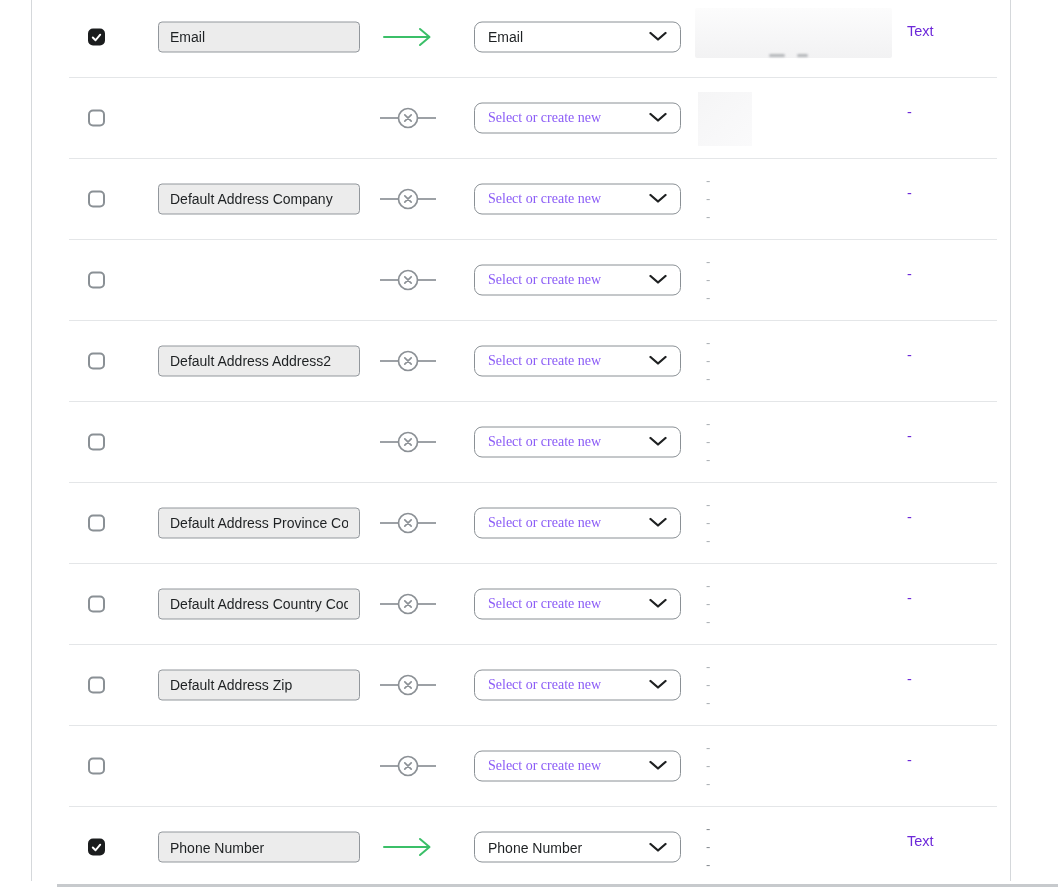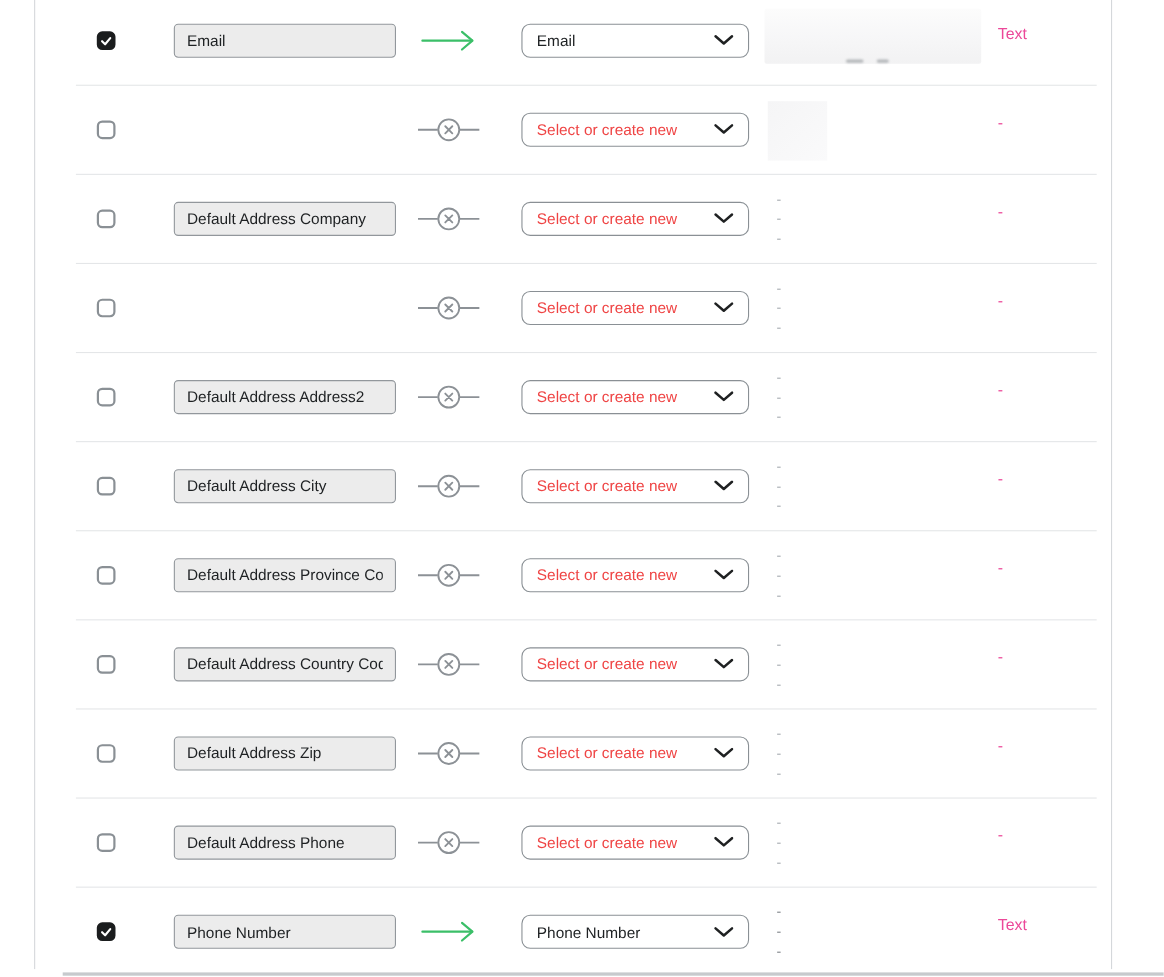--- a/index.html
+++ b/index.html
@@ -58,21 +58,21 @@
 
   
   .dropdown {
     position: absolute; left: 405px; top: 50%; transform: translateY(-50%);
     width: 207px; height: 31px;
     background: #ffffff; border: 1px solid #8a9095; border-radius: 8px;
     display: flex; align-items: center; justify-content: space-between;
     padding: 0 13px; cursor: pointer;
   }
   .dd-label { font-size: 14px; color: #1e2123; white-space: nowrap; overflow: hidden; }
-  .row.not-mapped .dd-label { color: #ef4444; }
+  .row.not-mapped .dd-label { color: #8b5cf6; font-family: Liberation Serif, serif; }
 
   
   .blur-rect {
     display: none; position: absolute; left: 626px; top: 11px;
     width: 197px; height: 50px; border-radius: 2px;
     background: linear-gradient(180deg, #fcfcfc 0%, #f6f6f7 60%, #f2f2f3 100%);
   }
   .row.preview-blurred-text .blur-rect { display: block; }
   .smudge { position: absolute; bottom: 1px; height: 3px; background: #b4b7ba; filter: blur(1.2px); border-radius: 2px; }
   .smudge-1 { left: 74px; width: 16px; }
@@ -89,21 +89,21 @@
     display: none; position: absolute; left: 637px; top: 50%; transform: translateY(-50%);
     height: 46px; flex-direction: column; justify-content: space-between; align-items: flex-start;
   }
   .row.preview-blurred-dashes .dashes, .row.preview-dashes .dashes { display: flex; }
   .dash { font-size: 13px; line-height: 10px; color: #83888d; }
   .row.preview-blurred-dashes .dash { color: #a9aeb3; filter: blur(0.5px); }
 
   
   .dtype {
     position: absolute; left: 838px; top: calc(50% - 6px); transform: translateY(-50%);
-    font-size: 14.5px; color: #ec4899;
+    font-size: 14.5px; color: #6d28d9;
   }
 </style>
 </head>
 <body>
 
 <div class="stage">
   <div class="edge edge-left"></div>
   <div class="edge edge-right"></div>
   <div class="rows">
       <div class="row is-checked is-mapped preview-blurred-text" style="top: -3.5px;">
@@ -263,21 +263,20 @@
     </div>
 
     <span class="dtype">-</span>
   </div>
       <div class="row not-checked not-mapped preview-blurred-dashes" style="top: 401.5px;">
 
     <div class="checkbox">
       
     </div>
 
-    <input class="source-input" type="text" readonly="" value="Default Address City" style="">
 
     <span class="map-indicator">
 
       <svg class="nomap-icon" width="56" height="22" viewBox="0 0 56 22">
         <line x1="0" y1="11" x2="18" y2="11" stroke="#8c9196" stroke-width="1.7"></line>
         <line x1="38" y1="11" x2="56" y2="11" stroke="#8c9196" stroke-width="1.7"></line>
         <circle cx="28" cy="11" r="9.5" fill="#ffffff" stroke="#8c9196" stroke-width="1.7"></circle>
         <path d="M24.8 7.8 L31.2 14.2 M31.2 7.8 L24.8 14.2" stroke="#8c9196" stroke-width="1.7" stroke-linecap="round"></path>
       </svg>
     </span>
@@ -395,21 +394,20 @@
     </div>
 
     <span class="dtype">-</span>
   </div>
       <div class="row not-checked not-mapped preview-blurred-dashes" style="top: 725.5px;">
 
     <div class="checkbox">
       
     </div>
 
-    <input class="source-input" type="text" readonly="" value="Default Address Phone" style="">
 
     <span class="map-indicator">
 
       <svg class="nomap-icon" width="56" height="22" viewBox="0 0 56 22">
         <line x1="0" y1="11" x2="18" y2="11" stroke="#8c9196" stroke-width="1.7"></line>
         <line x1="38" y1="11" x2="56" y2="11" stroke="#8c9196" stroke-width="1.7"></line>
         <circle cx="28" cy="11" r="9.5" fill="#ffffff" stroke="#8c9196" stroke-width="1.7"></circle>
         <path d="M24.8 7.8 L31.2 14.2 M31.2 7.8 L24.8 14.2" stroke="#8c9196" stroke-width="1.7" stroke-linecap="round"></path>
       </svg>
     </span>

